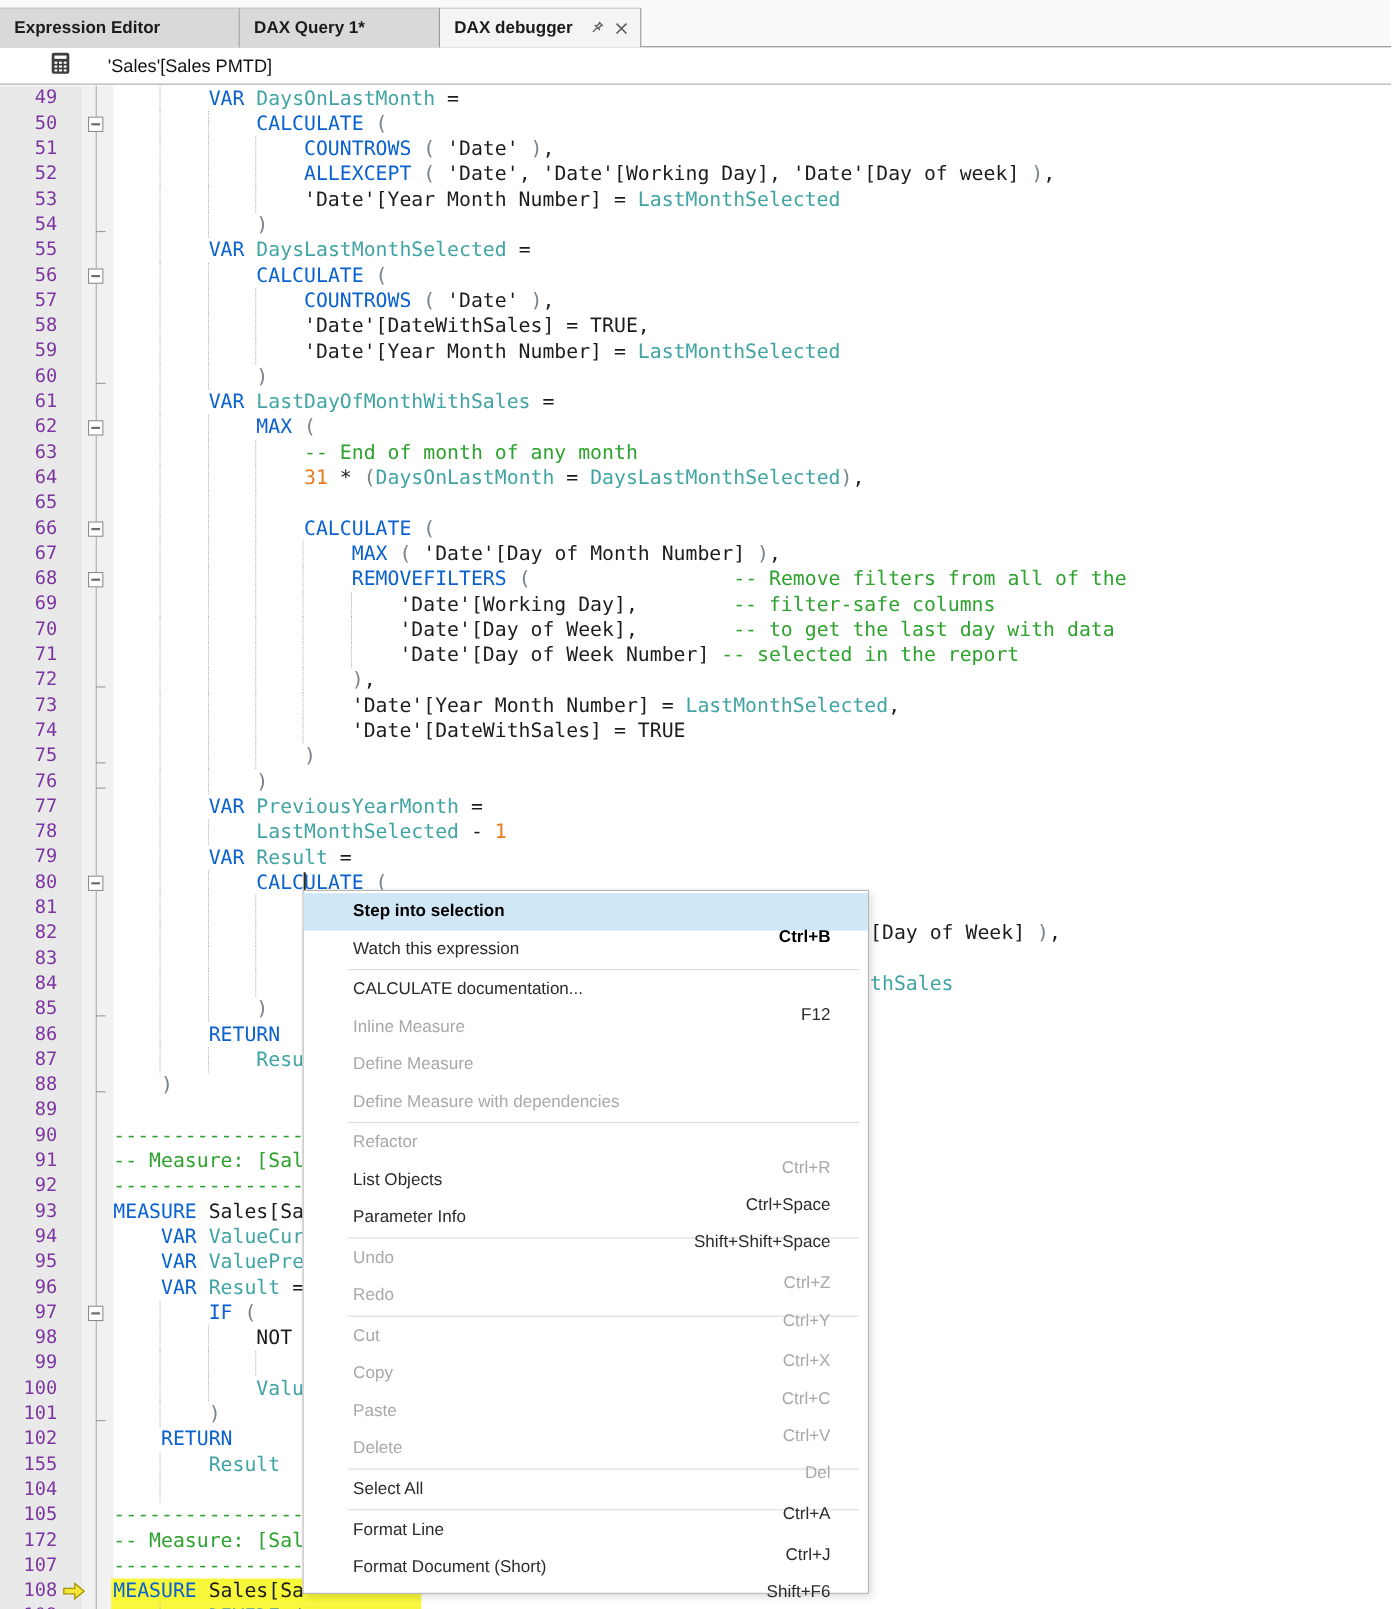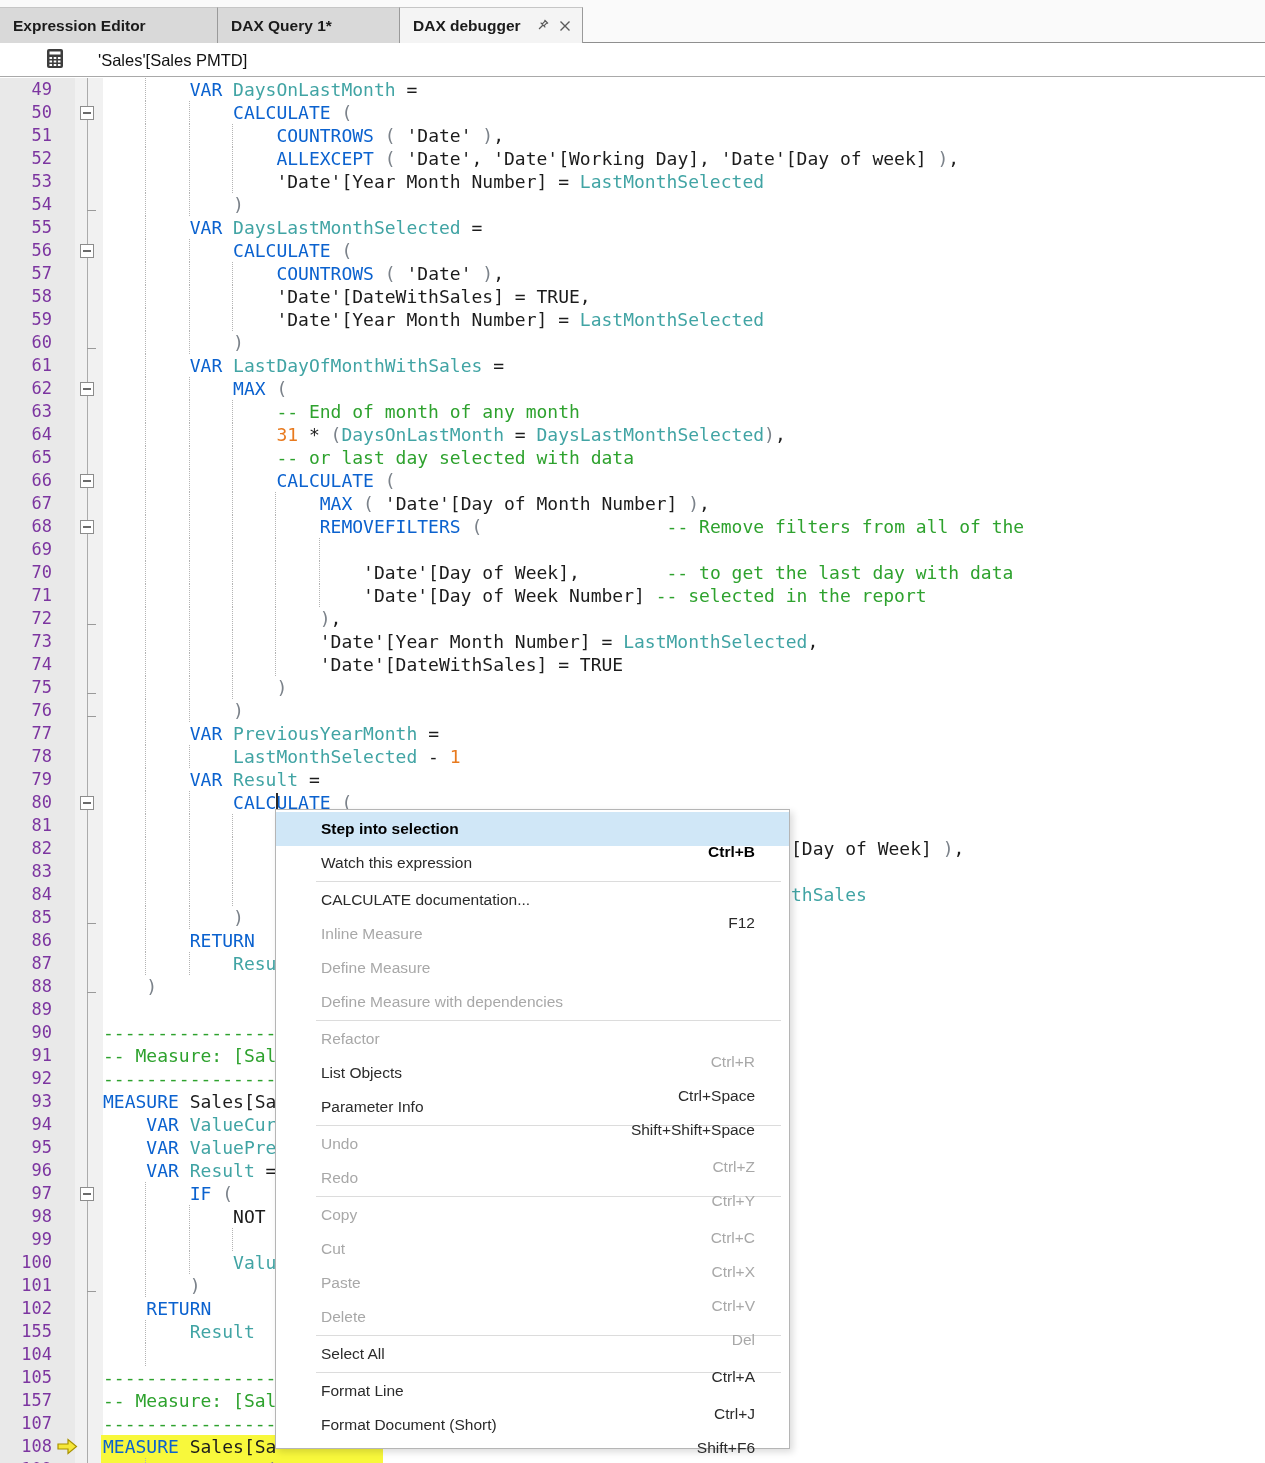--- a/index.html
+++ b/index.html
@@ -212,21 +212,21 @@
         <div class="guide" style="left: 145.36px;"></div>
         <div class="guide" style="left: 188.72px;"></div>
         <div class="guide" style="left: 232.08px;"></div>
         <div class="code"><span class="tk-d">                </span><span class="tk-n">31</span><span class="tk-d"> * </span><span class="tk-p">(</span><span class="tk-i">DaysOnLastMonth</span><span class="tk-d"> = </span><span class="tk-i">DaysLastMonthSelected</span><span class="tk-p">)</span><span class="tk-d">,</span></div>
       </div>
       <div class="row" style="top: 368px;">
         <div class="lnum">65</div>
         <div class="guide" style="left: 145.36px;"></div>
         <div class="guide" style="left: 188.72px;"></div>
         <div class="guide" style="left: 232.08px;"></div>
-        <div class="code"><span class="tk-d">                </span><span class="tk-c">-- or last day selected with data</span></div>
+        <div class="code"><span class="tk-d">                </span></div>
       </div>
       <div class="row" style="top: 391px;">
         <div class="lnum">66</div>
         <div class="guide" style="left: 145.36px;"></div>
         <div class="guide" style="left: 188.72px;"></div>
         <div class="guide" style="left: 232.08px;"></div>
         <div class="code"><span class="tk-d">                </span><span class="tk-k">CALCULATE</span><span class="tk-d"> </span><span class="tk-p">(</span></div>
       </div>
       <div class="row" style="top: 414px;">
         <div class="lnum">67</div>
@@ -244,20 +244,21 @@
         <div class="guide" style="left: 275.44px;"></div>
         <div class="code"><span class="tk-d">                    </span><span class="tk-k">REMOVEFILTERS</span><span class="tk-d"> </span><span class="tk-p">(</span><span class="tk-d">                 </span><span class="tk-c">-- Remove filters from all of the</span></div>
       </div>
       <div class="row" style="top: 460px;">
         <div class="lnum">69</div>
         <div class="guide" style="left: 145.36px;"></div>
         <div class="guide" style="left: 188.72px;"></div>
         <div class="guide" style="left: 232.08px;"></div>
         <div class="guide" style="left: 275.44px;"></div>
         <div class="guide" style="left: 318.8px;"></div>
+        <div class="code"><span class="tk-d">                        'Date'[Working Day],        </span><span class="tk-c">-- filter-safe columns</span></div>
       </div>
       <div class="row" style="top: 483px;">
         <div class="lnum">70</div>
         <div class="guide" style="left: 145.36px;"></div>
         <div class="guide" style="left: 188.72px;"></div>
         <div class="guide" style="left: 232.08px;"></div>
         <div class="guide" style="left: 275.44px;"></div>
         <div class="guide" style="left: 318.8px;"></div>
         <div class="code"><span class="tk-d">                        'Date'[Day of Week],        </span><span class="tk-c">-- to get the last day with data</span></div>
       </div>
@@ -446,21 +447,21 @@
       </div>
       <div class="row" style="top: 1265px;">
         <div class="lnum">104</div>
         <div class="guide" style="left: 145.36px;"></div>
       </div>
       <div class="row" style="top: 1288px;">
         <div class="lnum">105</div>
         <div class="code"><span class="tk-c">-----------------</span></div>
       </div>
       <div class="row" style="top: 1311px;">
-        <div class="lnum">157</div>
+        <div class="lnum">172</div>
         <div class="code"><span class="tk-c">-- Measure: [Sal</span></div>
       </div>
       <div class="row" style="top: 1334px;">
         <div class="lnum">107</div>
         <div class="code"><span class="tk-c">-----------------</span></div>
       </div>
       <div class="row" style="top: 1357px;">
         <div class="hlbg"></div>
         <div class="lnum">108</div>
         <span style="position: absolute; left: 57px; top: 3px;"><svg width="21" height="17" viewBox="0 0 21 17">
@@ -545,28 +546,28 @@
       <div class="mi dis">
         <span class="lbl">Undo</span>
         <span class="sc">Ctrl+Z</span>
       </div>
       <div class="mi dis">
         <span class="lbl">Redo</span>
         <span class="sc">Ctrl+Y</span>
       </div>
       <div class="msep"></div>
       <div class="mi dis">
+        <span class="lbl">Cut</span>
+        <span class="sc">Ctrl+X</span>
+      </div>
+      <div class="mi dis">
         <span class="lbl">Copy</span>
         <span class="sc">Ctrl+C</span>
       </div>
       <div class="mi dis">
-        <span class="lbl">Cut</span>
-        <span class="sc">Ctrl+X</span>
-      </div>
-      <div class="mi dis">
         <span class="lbl">Paste</span>
         <span class="sc">Ctrl+V</span>
       </div>
       <div class="mi dis">
         <span class="lbl">Delete</span>
         <span class="sc">Del</span>
       </div>
       <div class="msep"></div>
       <div class="mi">
         <span class="lbl">Select All</span>

